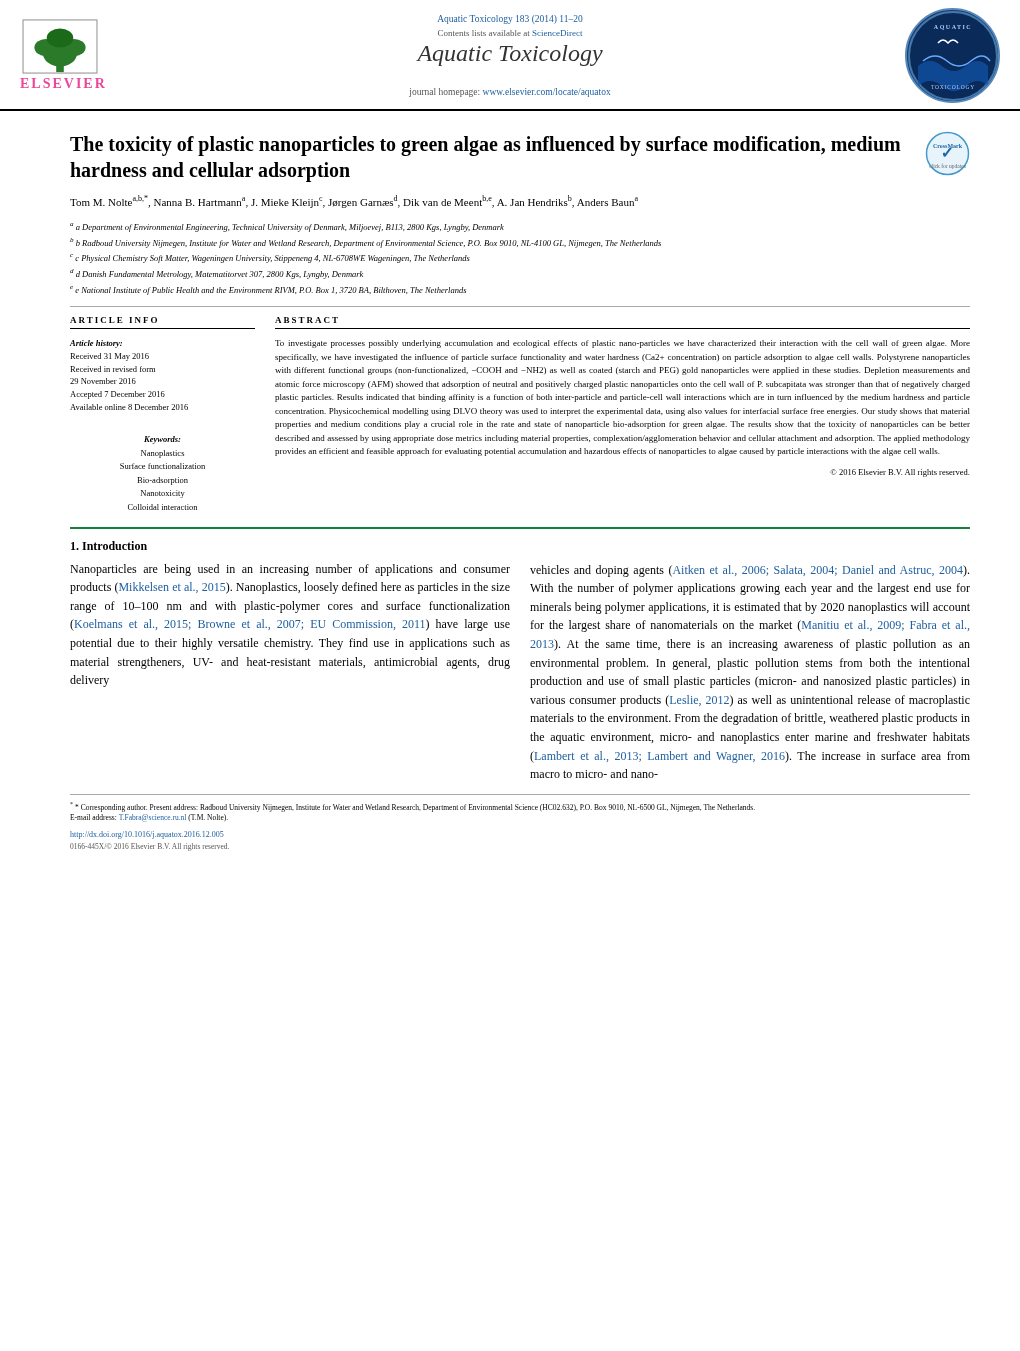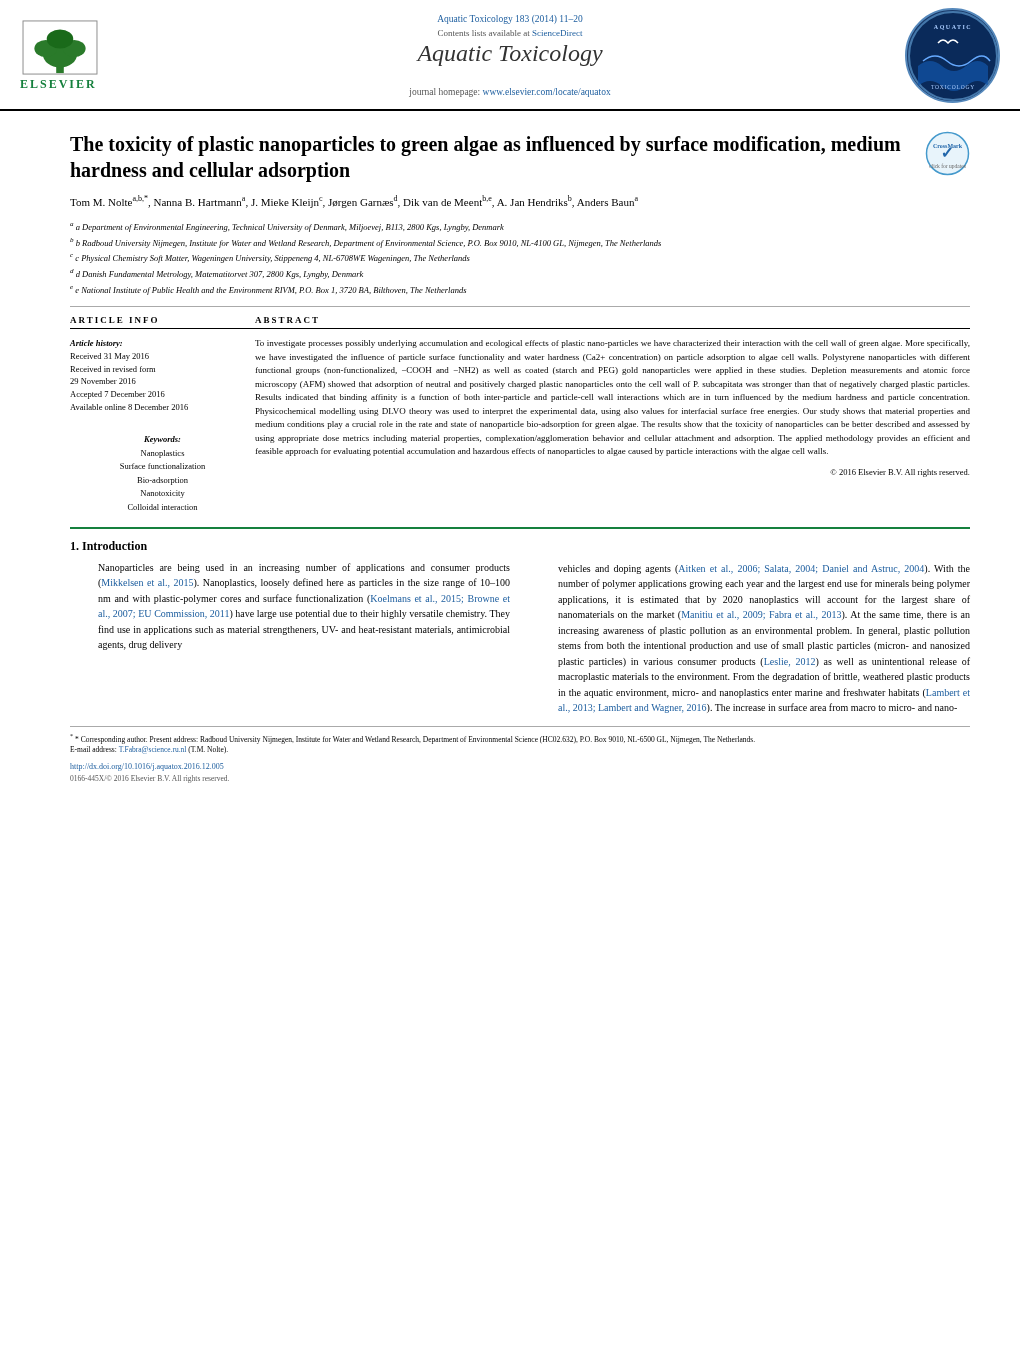--- a/index.html
+++ b/index.html
@@ -31,23 +31,23 @@
     .elsevier-logo {
       display: flex;
       flex-direction: column;
       align-items: flex-start;
     }
     .elsevier-tree {
       width: 80px;
       height: 55px;
     }
     .elsevier-text {
-      font-size: 12px;
-      font-weight: bold;
-      color: #15803d;
+      font-size: 14px;
+      font-weight: bold;
+      color: #ec4899;
       letter-spacing: 2px;
       margin-top: 2px;
     }
     .header-center {
       flex: 1;
       text-align: center;
     }
     .journal-doi {
       font-size: 9.5px;
       color: #2060a0;
@@ -114,20 +114,21 @@
     }
     
     .divider {
       border: none;
       border-top: 1px solid #aaa;
       margin: 8px 0;
     }
     
     .two-col {
       display: flex;
+      gap: 20px;
       margin-top: 8px;
     }
     .col-left {
       width: 185px;
       flex-shrink: 0;
     }
     .col-right {
       flex: 1;
     }
     
@@ -190,24 +191,23 @@
     }
     .body-col {
       flex: 1;
     }
     .section-heading {
       font-size: 12px;
       font-weight: bold;
       margin-bottom: 6px;
     }
     .body-text {
-      font-size: 10px;
+      font-size: 12px;
       line-height: 1.55;
       text-align: justify;
-      margin-left: 28px;
     }
     .body-text .cite {
       color: #2060a0;
     }
     .footnote-section {
       margin-top: 10px;
       border-top: 1px solid #aaa;
       padding-top: 5px;
       font-size: 7.5px;
       line-height: 1.4;

